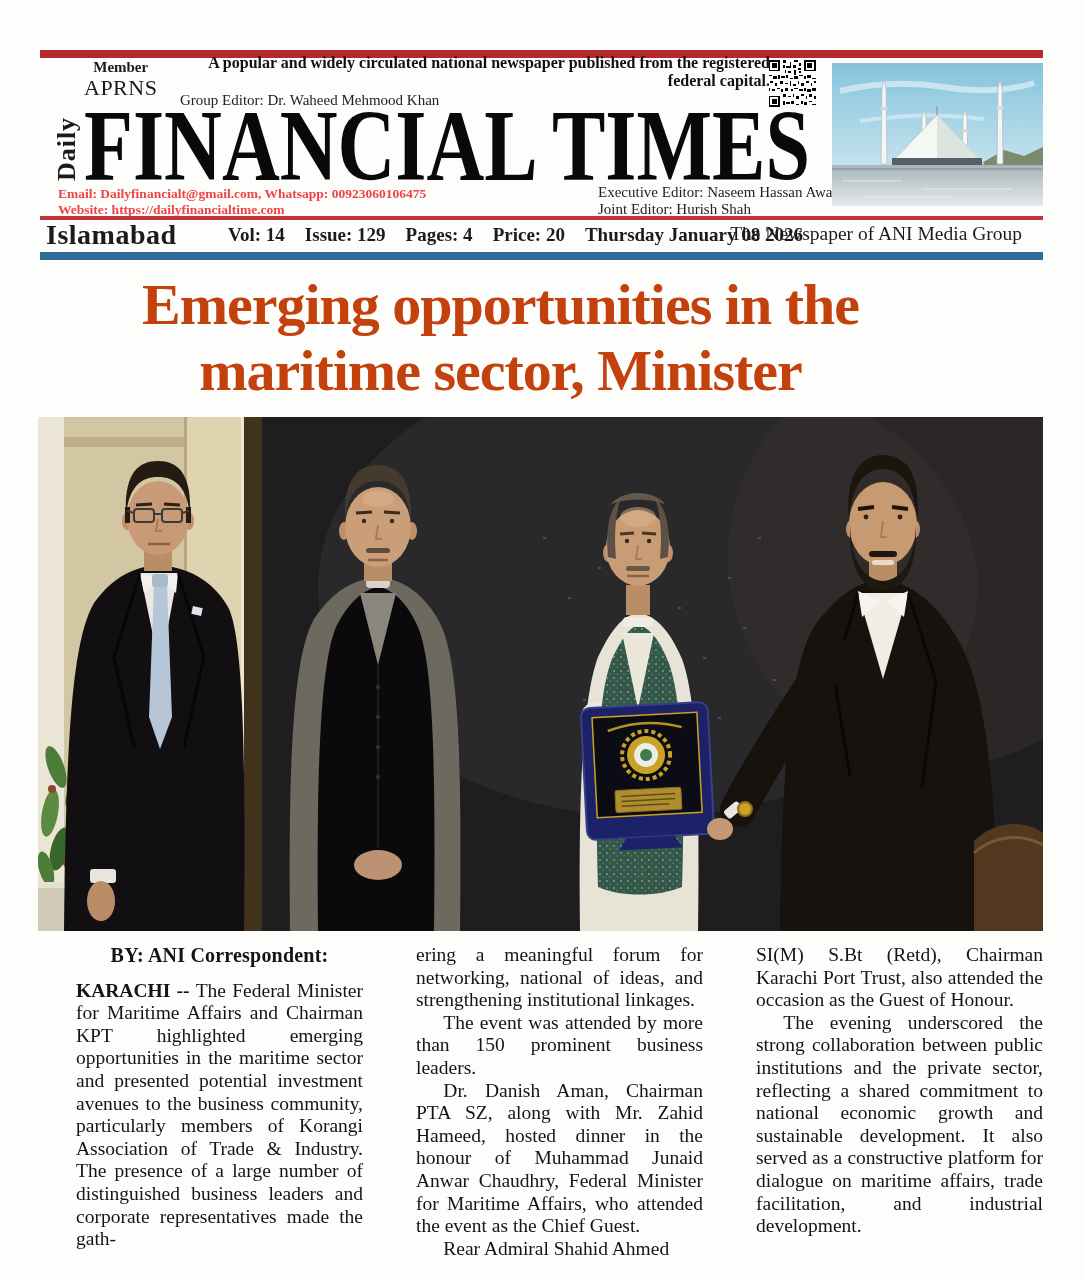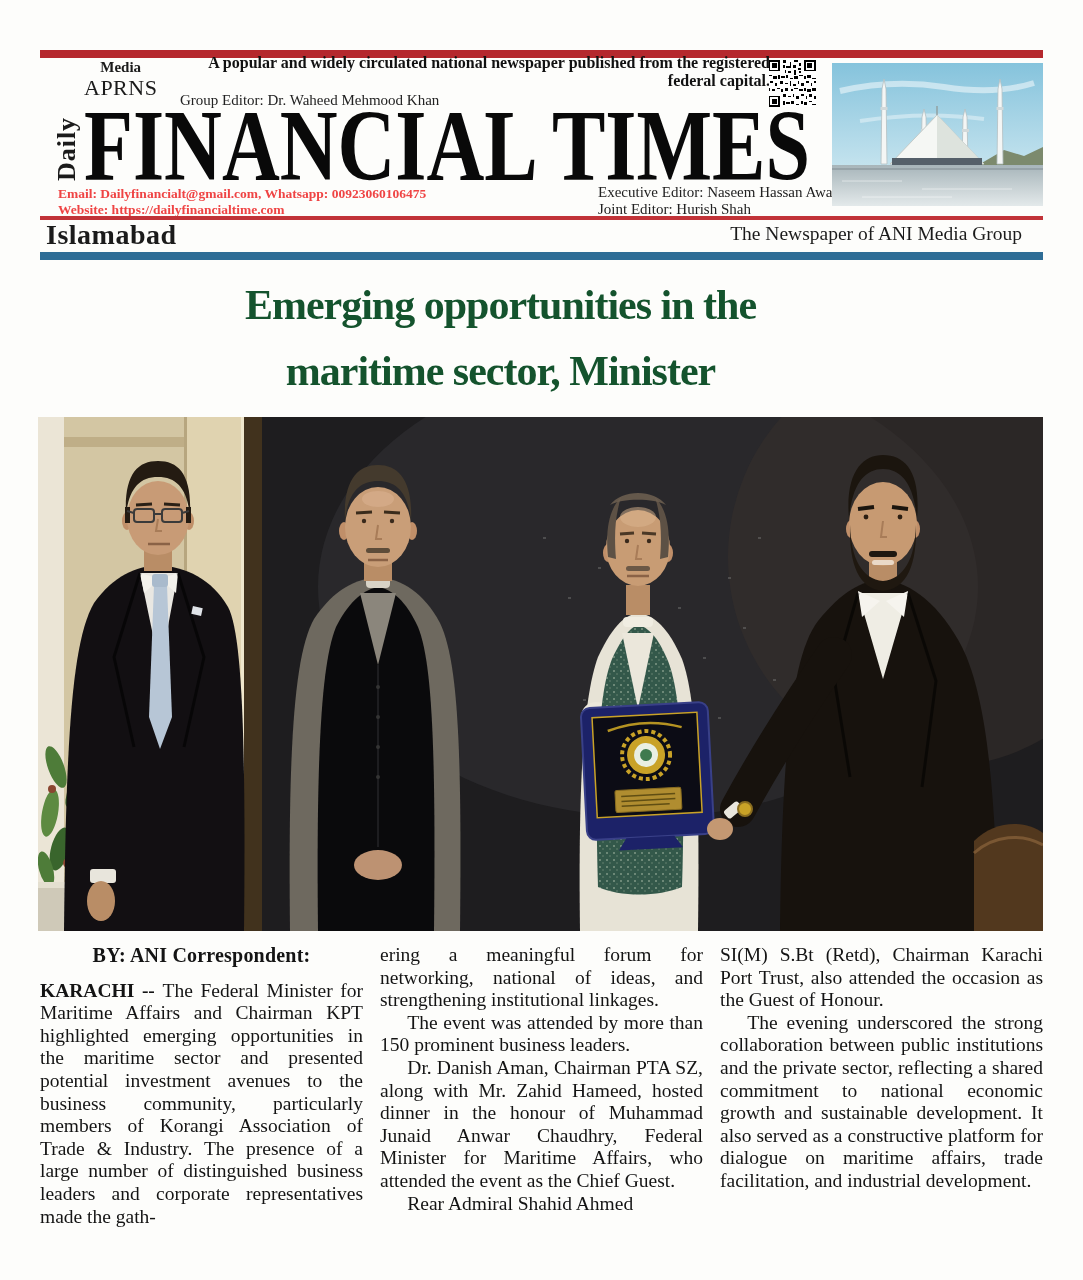--- a/index.html
+++ b/index.html
@@ -27,42 +27,42 @@
   .editors { left:598px; top:184px; font-size:15px; line-height:17px; color:#222; }
   .qr { left:768px; top:60px; }
   .mosque { left:832px; top:63px; }
 
   
   .city { left:46px; top:219px; font-size:28px; font-weight:bold; letter-spacing:.5px; }
   .issue-row { left:228px; top:224px; display:flex; gap:20px; font-size:19px; font-weight:bold; }
   .paper-of { left:700px; top:223px; width:322px; text-align:right; font-size:19.5px;font-family:Liberation Serif, serif; }
 
   
-  .headline { left:0; top:272px; width:1001px; text-align:center; font-weight:bold; font-size:42px; line-height:66px; color:#14532d; letter-spacing:-1px; }
+  .headline { left:0; top:272px; width:1001px; text-align:center; font-weight:bold; font-size:58px; line-height:66px; color:#c2410c; letter-spacing:-1px; }
 
   
   .photo { left:38px; top:417px; width:1005px; height:514px; }
 
   
   .columns { left:40px; top:944px; width:1003px; display:flex; gap:17px; }
-  .col { width:323px; font-size:19.5px; line-height:22.6px; text-align:justify; color:#141414; }
+  .col { width:323px; font-size:19.5px; line-height:22.6px; text-align:justify; color:#141414;margin-left:36px; }
   .byline { text-align:center; font-weight:bold; font-size:20px; margin-bottom:13px; letter-spacing:.2px; }
   .col p { margin:0; }
   .col p.indent { text-indent:1.4em; }
   .lead { font-weight:bold; }
 </style>
 </head>
 <body>
 
 <div class="page">
 
   <div class="bar bar-red-top"></div>
 
   <div class="abs member">
-    <div class="m1">Media</div>
+    <div class="m1">Member</div>
     <div class="m2">APRNS</div>
   </div>
 
   <div class="abs tagline">A popular and widely circulated national newspaper published from the registered federal capital.</div>
   <div class="abs group-editor">Group Editor: Dr. Waheed Mehmood Khan</div>
 
   <div class="abs daily-vert">
     <span>Daily</span>
   </div>
 
@@ -136,20 +136,27 @@
     <line x1="0" y1="106" x2="211" y2="106" stroke="#88949a" stroke-width="2" opacity="0.6"></line>
     <g stroke="#ffffff" opacity="0.5">
       <line x1="10" y1="118" x2="70" y2="118"></line>
         <line x1="90" y1="126" x2="180" y2="126"></line>
         <line x1="30" y1="134" x2="120" y2="134"></line>
     </g>
   </svg>
 
   <div class="bar rule-red"></div>
   <div class="abs city">Islamabad</div>
+  <div class="abs issue-row">
+    <span>Vol: 14</span>
+    <span>Issue: 129</span>
+    <span>Pages: 4</span>
+    <span>Price: 20</span>
+    <span>Thursday January 08 2026</span>
+  </div>
   <div class="abs paper-of">The Newspaper of ANI Media Group</div>
   <div class="bar bar-blue"></div>
 
   <div class="abs headline">
     <div>Emerging opportunities in the</div>
     <div>maritime sector, Minister</div>
   </div>
 
   <svg class="abs photo" width="1005" height="514" viewBox="0 0 1005 514">
     <defs>

